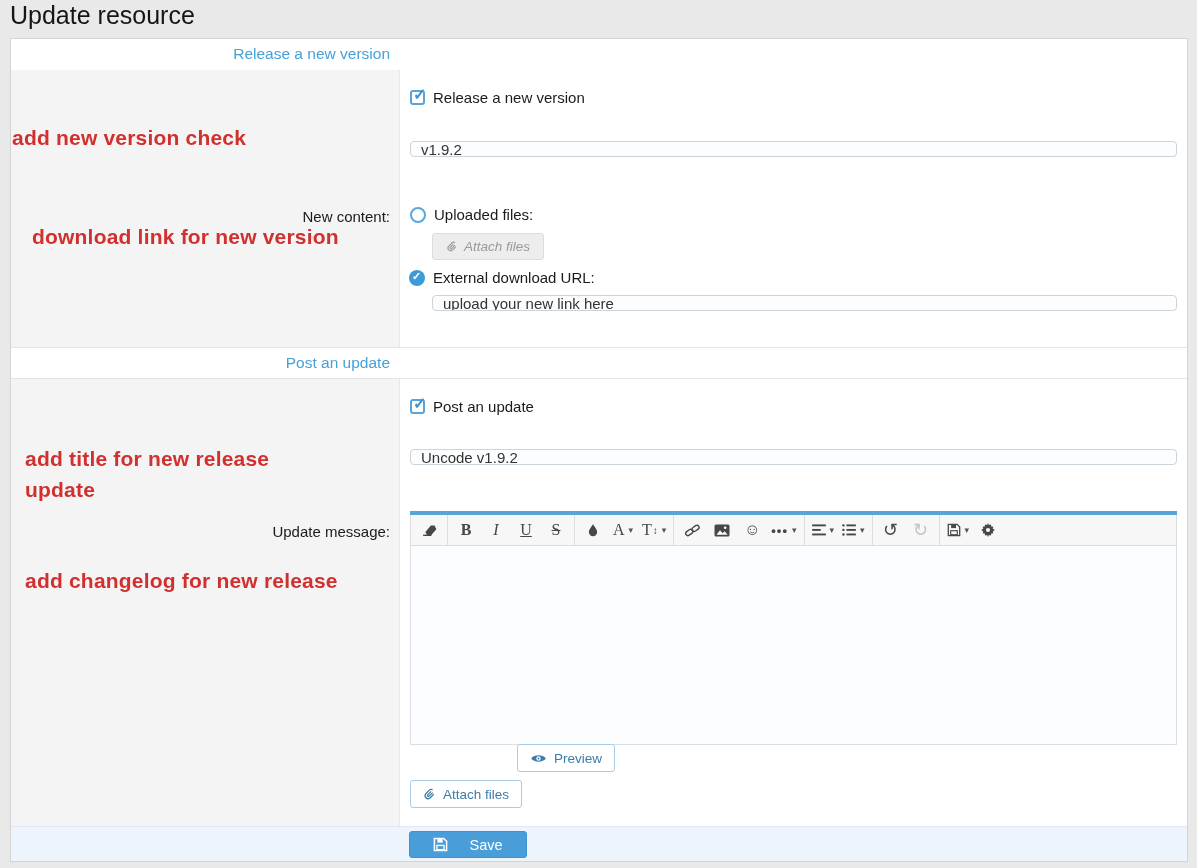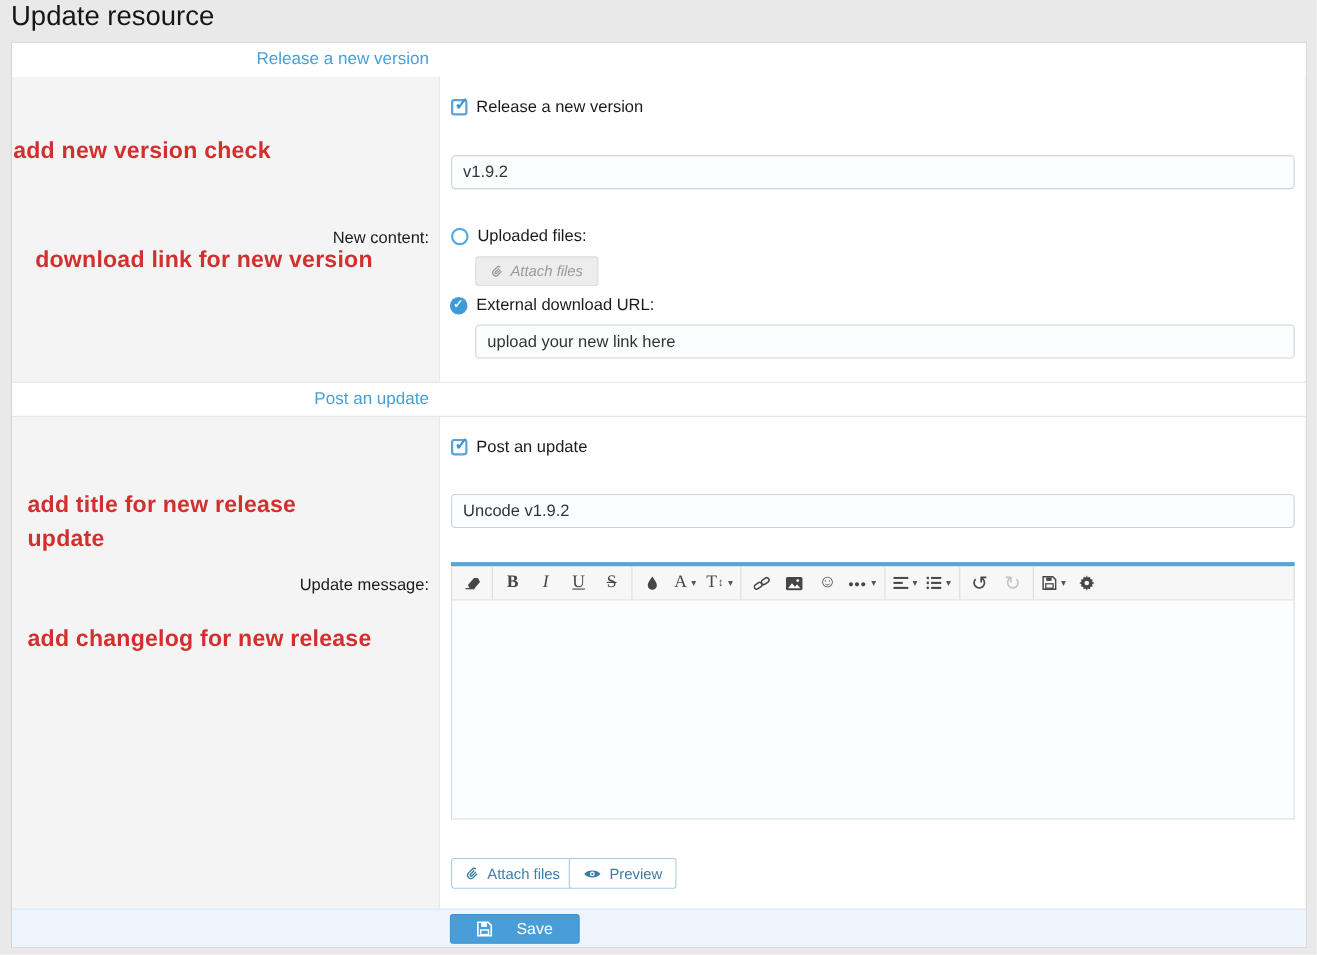--- a/index.html
+++ b/index.html
@@ -48,21 +48,21 @@
   .radio {
     width:16px; height:16px; border-radius:50%; flex:0 0 auto; position:relative;
   }
   .radio.off { border:2px solid #58a8e0; background:#fff; }
   .radio.on  { background:#3e9ad8; }
   .radio.on::after {
     content:"\2713"; position:absolute; left:3px; top:0px;
     color:#fff; font-size:11px; font-weight:bold;
   }
   .text-input {
-    position:absolute; height:31px; background:#fbfdff;
+    position:absolute; height:16px; background:#fbfdff;
     border:1px solid #ccd3d9; border-radius:4px;
     font-size:15px; color:#333; padding:0 10px;
     font-family:"Liberation Sans", sans-serif;
   }
   .btn-disabled {
     position:absolute; height:27px; padding:0 13px;
     background:#ededed; border:1px solid #ddd; border-radius:3px;
     color:#9a9a9a; font-style:italic; font-size:13.5px;
     display:inline-flex; align-items:center; gap:6px;
   }
@@ -297,21 +297,21 @@
 
   <button class="btn-light" style="left:399px; top:741px;">
     <svg class="icon-svg" width="13" height="14" viewBox="0 0 16 16">
         <g fill="none" stroke="#3c7ca9" stroke-width="1.5">
           <path d="M11.8 3a2.6 2.6 0 0 0-3.7 0L3.4 7.7a3.7 3.7 0 0 0 5.2 5.2l4.6-4.6"></path>
           <path d="M10 4.8 5.8 9a1.2 1.2 0 0 0 1.7 1.7l4.4-4.4"></path>
         </g>
       </svg>
     <span>Attach files</span>
   </button>
-  <button class="btn-light" style="left:506px; top:741px;text-align:right;">
+  <button class="btn-light" style="left:506px; top:705px;text-align:right;">
     <svg class="icon-svg" width="17" height="11" viewBox="0 0 18 12">
         <path d="M1 6C4 1.4 14 1.4 17 6 14 10.6 4 10.6 1 6z" fill="#3c7ca9"></path>
         <circle cx="9" cy="6" r="2.4" fill="#fff"></circle>
         <circle cx="9" cy="6" r="1.1" fill="#3c7ca9"></circle>
       </svg>
     <span>Preview</span>
   </button>
 
   <div class="footer">
     <button class="btn-save" style="left:398px; top:4px;">

